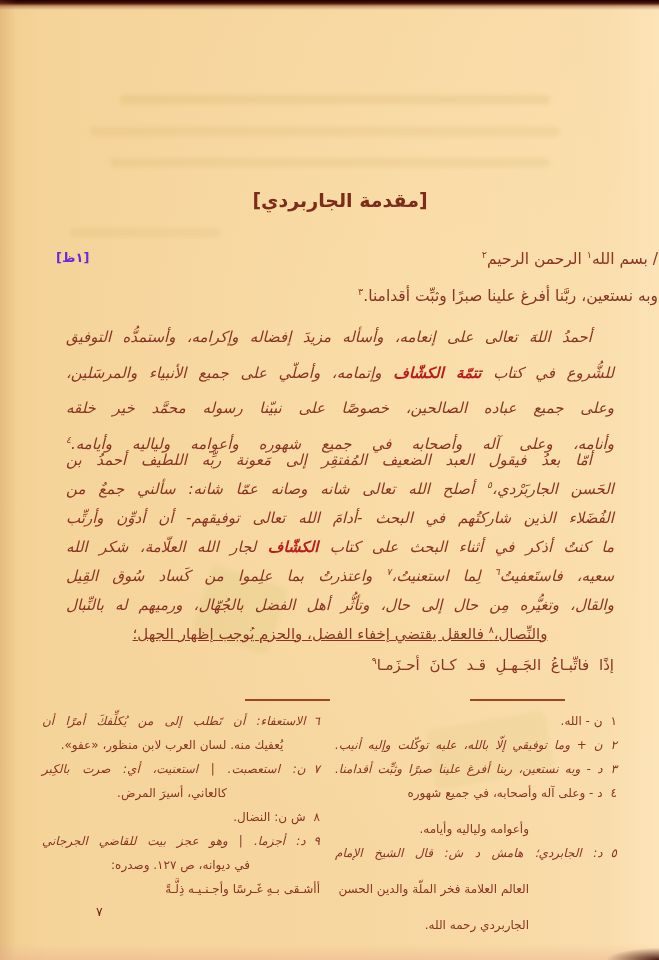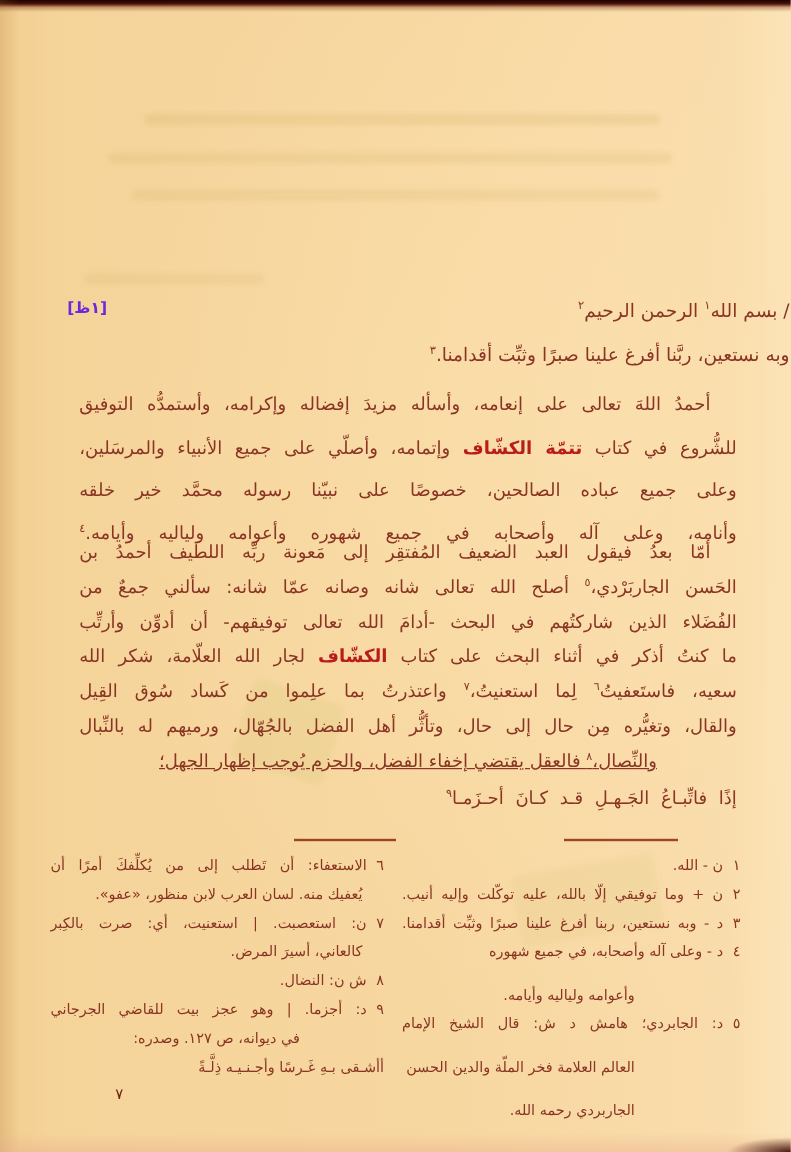--- a/index.html
+++ b/index.html
@@ -25,25 +25,25 @@
   .ghost{position:absolute;border-radius:6px;filter:blur(2px);}
   .g1{left:120px;top:95px;width:430px;height:9px;background:rgba(186,146,58,.14);}
   .g2{left:90px;top:127px;width:470px;height:9px;background:rgba(186,146,58,.12);}
   .g3{left:110px;top:158px;width:440px;height:9px;background:rgba(186,146,58,.11);}
   .g4{left:70px;top:228px;width:150px;height:9px;background:rgba(186,146,58,.10);}
   .g5{left:200px;top:575px;width:80px;height:70px;background:rgba(170,175,70,.10);transform:rotate(18deg);}
   .g6{left:430px;top:720px;width:120px;height:60px;background:rgba(175,165,65,.08);transform:rotate(-10deg);}
   
   .blk{position:absolute;right:45px;width:548px;direction:rtl;}
   .line{white-space:nowrap;}
-  .j{text-align:justify;text-align-last:justify;}
+  .j{text-align:justify;text-align-last:justify;font-style:italic;}
   .c{text-align:right;}
   .r{text-align:center;text-decoration:underline;}
   .ind{padding-right:22px;}
-  .i1{padding-right:18px;}
+  .i1{padding-right:18px;text-align:center;}
   .i2{padding-right:88px;margin-top:12px;}
   .i3{padding-right:70px;}
   .num{margin-left:8px;}
   .b{font-weight:bold;color:#b91c1c;}
   .sup{font-size:.62em;vertical-align:super;line-height:0;}
   .vsp{word-spacing:5px;}
   .title{top:189px;margin:0;font-size:19px;font-weight:bold;text-align:center;color:#7d2b1b;}
   .opening{top:241px;right:1px;font-size:15.5px;line-height:37px;text-align:center;}
   .para1{top:320px;font-size:15px;line-height:35.5px;text-align:right;}
   .para2{top:446px;font-size:15px;line-height:29px;text-align:right;}
@@ -64,20 +64,21 @@
   <div class="top-strip"></div>
   <div class="edge-left"></div>
   <div class="ghost g1"></div>
   <div class="ghost g2"></div>
   <div class="ghost g3"></div>
   <div class="ghost g4"></div>
   <div class="ghost g5"></div>
   <div class="ghost g6"></div>
 
   <div class="folio">[١ظ]</div>
+  <h1 class="blk title">[مقدمة الجاربردي]</h1>
   <div class="blk opening">
       <div class="line c"><span>/ بسم الله</span><span class="sup">١</span><span> الرحمن الرحيم</span><span class="sup">٢</span></div>
       <div class="line c"><span>وبه نستعين، ربَّنا أفرغ علينا صبرًا وثبِّت أقدامنا.</span><span class="sup">٣</span></div>
     </div>
   <div class="blk para1">
       <div class="line j ind"><span>أحمدُ اللهَ تعالى على إنعامه، وأسأله مزيدَ إفضاله وإكرامه، وأستمدُّه التوفيق</span></div>
       <div class="line j"><span>للشُّروع في كتاب </span><span class="b">تتمّة الكشّاف</span><span> وإتمامه، وأصلّي على جميع الأنبياء والمرسَلين،</span></div>
       <div class="line j"><span>وعلى جميع عباده الصالحين، خصوصًا على نبيّنا رسوله محمَّد خير خلقه</span></div>
       <div class="line j"><span>وأنامه، وعلى آله وأصحابه في جميع شهوره وأعوامه ولياليه وأيامه.</span><span class="sup">٤</span></div>
     </div>

